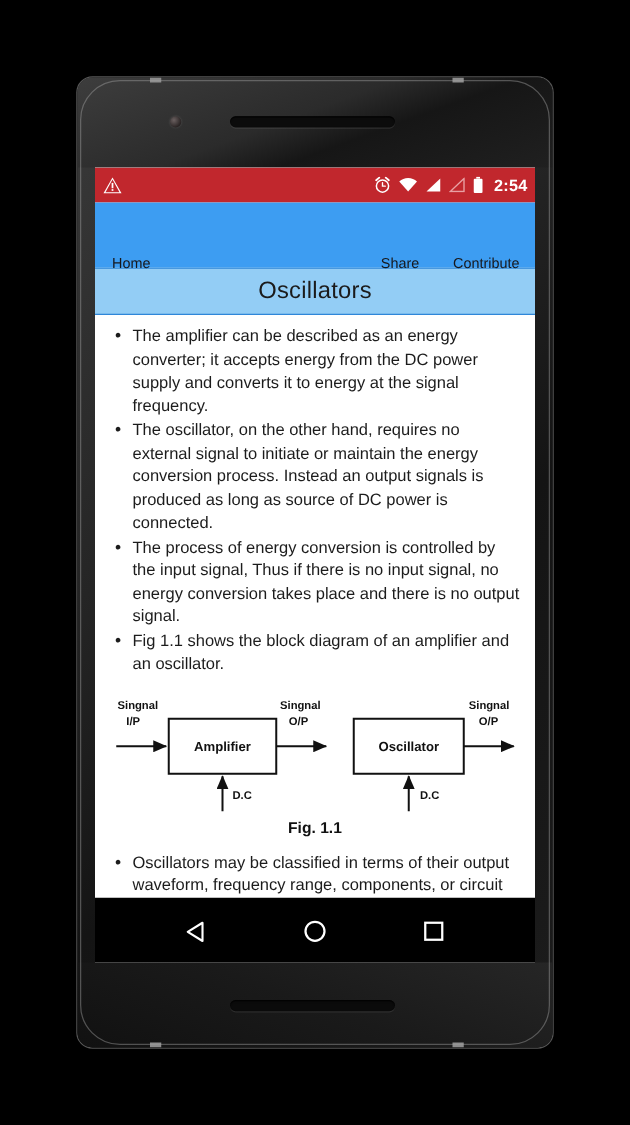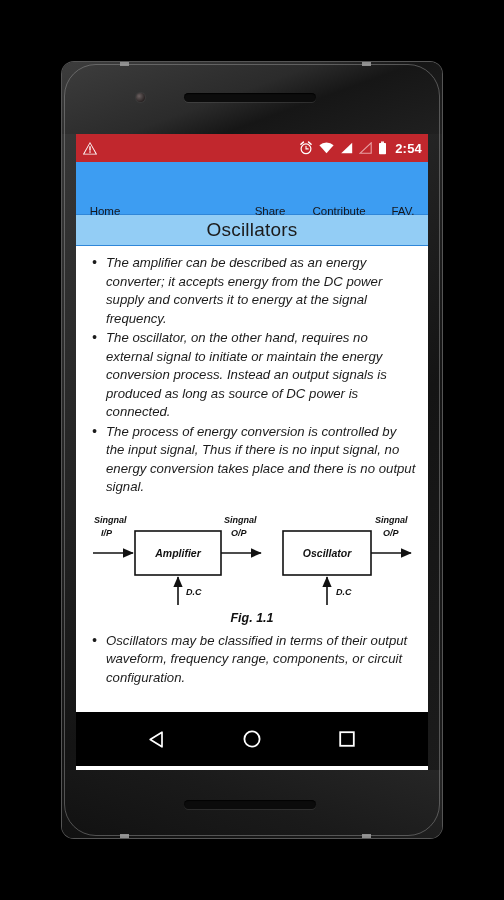--- a/index.html
+++ b/index.html
@@ -136,21 +136,21 @@
     line-height: 12px;
   }
   #tb-home { width: 58px; }
   #tb-spacer { flex: 1; }
   #tb-share { width: 60px; }
   #tb-contribute { width: 78px; align-items: center; }
   #tb-fav { width: 50px; }
 
   
   #title-bar {
-    height: 32px;
+    height: 38px;
     background: #93cdf5;
     border-top: 1px solid #2f86d8;
     border-bottom: 1px solid #2f86d8;
     display: flex;
     align-items: center;
     justify-content: center;
     box-sizing: border-box;
   }
   #title-text {
     font-size: 19px;
@@ -159,21 +159,20 @@
   }
 
   
   #content {
     position: relative;
     height: 466px;
     background: #ffffff;
     overflow: hidden;
     padding: 8px 12px 0 12px;
     box-sizing: border-box;
-    font-style: italic;
   }
   ul.bullets {
     margin: 0;
     padding: 0 0 0 18px;
     list-style: none;
   }
   ul.bullets li {
     position: relative;
     font-size: 13.2px;
     line-height: 18.5px;
@@ -191,21 +190,21 @@
 
   
   #figure-block { margin-top: 12px; }
   #figure-svg { display: block; margin: 0 auto; }
   #figure-caption {
     text-align: center;
     font-size: 12.5px;
     font-weight: bold;
     color: #111;
     margin-top: 2px;
-    margin-bottom: 7px;
+    margin-bottom: 12px;
   }
 
   
   #nav-bar {
     height: 54px;
     background: #000000;
     display: flex;
     align-items: center;
     justify-content: space-around;
     padding: 0 34px;
@@ -297,38 +296,33 @@
         <svg width="26" height="24" viewBox="0 0 26 24">
           <path d="M6 1.5 H16 L21 6.5 V22 H6 Z" fill="none" stroke="#17171a" stroke-width="1.5" stroke-linejoin="round"></path>
           <path d="M16 1.5 V6.5 H21" fill="none" stroke="#17171a" stroke-width="1.5" stroke-linejoin="round"></path>
           <path d="M8.6 9 H15.5 M8.6 11.7 H17 M8.6 14.4 H14" stroke="#17171a" stroke-width="1.3" stroke-linecap="round"></path>
           <circle cx="19" cy="18" r="4" fill="#3d9df2" stroke="#17171a" stroke-width="1.4"></circle>
           <path d="M19 15.8 V20.2 M16.8 18 H21.2" stroke="#17171a" stroke-width="1.3" stroke-linecap="round"></path>
         </svg>
         <span class="tool-label">Contribute</span>
       </div>
 
-      <div class="tool-btn" id="tb-fav">
-        <svg width="26" height="24" viewBox="0 0 26 24">
-          <path d="M13 21 C13 21 1.8 13.8 1.8 8.1 C1.8 4.8 4.3 2.4 7.3 2.4 C9.6 2.4 11.7 3.9 13 6.1 C14.3 3.9 16.4 2.4 18.7 2.4 C21.7 2.4 24.2 4.8 24.2 8.1 C24.2 13.8 13 21 13 21 Z" fill="none" stroke="#17171a" stroke-width="1.7" stroke-linejoin="round"></path>
-        </svg>
-        <span class="tool-label">FAV.</span>
-      </div>
     </div>
 
     <div id="title-bar">
       <span id="title-text">Oscillators</span>
     </div>
 
     <div id="content">
 
       <ul class="bullets">
         <li>The amplifier can be described as an energy converter; it accepts energy from the DC power supply and converts it to energy at the signal frequency.</li>
         <li>The oscillator, on the other hand, requires no external signal to initiate or maintain the energy conversion process. Instead an output signals is produced as long as source of DC power is connected.</li>
         <li>The process of energy conversion is controlled by the input signal, Thus if there is no input signal, no energy conversion takes place and there is no output signal.</li>
+        <li>Fig 1.1 shows the block diagram of an amplifier and an oscillator.</li>
       </ul>
 
       <div id="figure-block">
         <svg id="figure-svg" width="326" height="100" viewBox="0 0 326 100">
           <defs>
             <marker id="arrowhead" markerWidth="7" markerHeight="6" refX="6.5" refY="3" orient="auto">
               <path d="M0,0 L7,3 L0,6 Z" fill="#111"></path>
             </marker>
           </defs>
 

